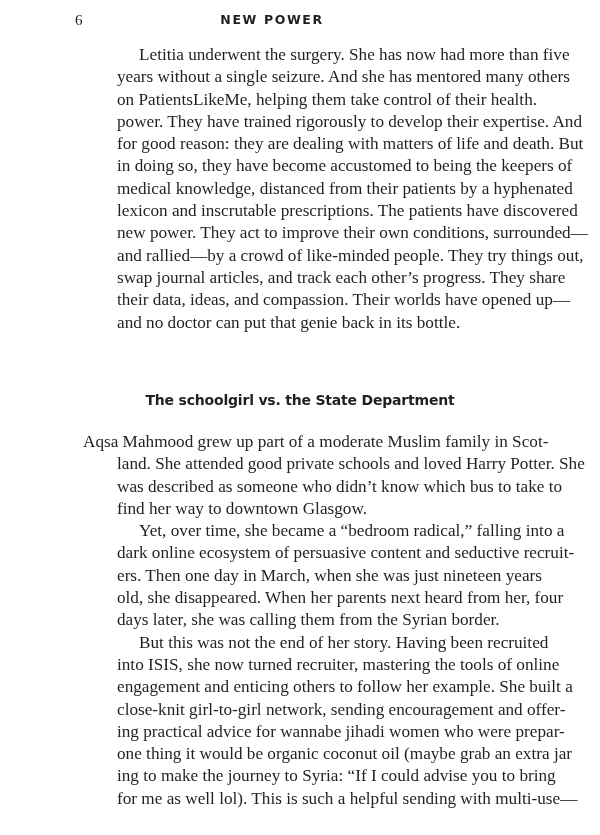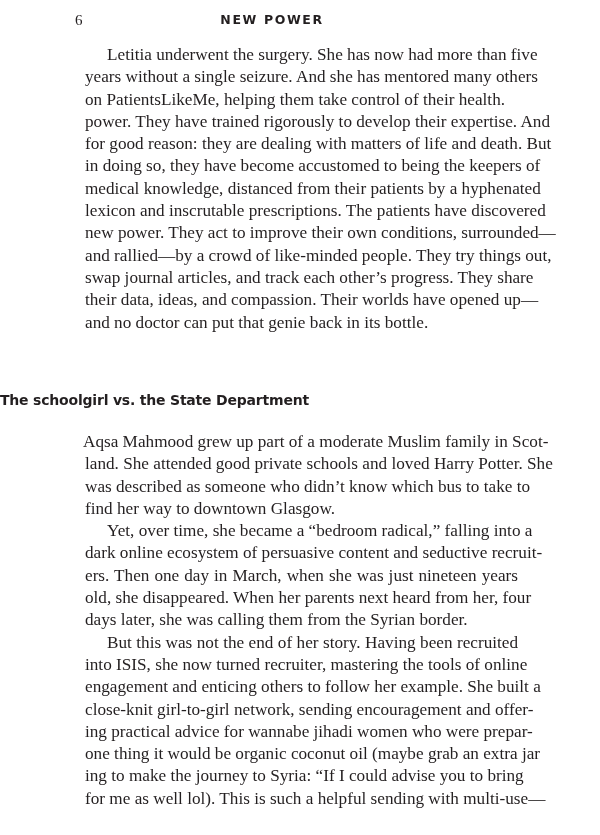--- a/index.html
+++ b/index.html
@@ -3,24 +3,24 @@
 <meta charset="utf-8">
 <style>
   html, body { margin:0; padding:0; background:#ffffff; }
   body { width:600px; height:835px; position:relative; overflow:hidden; color:#231f20; }
   .page { position:absolute; left:0; top:0; width:600px; height:835px; }
   .folio { position:absolute; left:75px; top:12px; font-family:"Liberation Serif", serif; font-size:15px; }
   .running-head { position:absolute; left:0; width:544px; top:12px; text-align:center;
     font-family:"DejaVu Sans", sans-serif; font-weight:bold; font-size:12.5px; letter-spacing:1.6px; }
   .block { position:absolute; left:85px; width:433px; font-family:"Liberation Serif", serif;
     font-size:17.2px; line-height:22.3px; }
-  .line { display:block; white-space:nowrap; text-align:justify; text-align-last:justify; height:22.3px; }
+  .line { display:block; white-space:nowrap; text-align:justify; text-align-last:justify; height:22.3px;margin-left:32px; }
   .line.last { text-align-last:left; }
   .line.indent { padding-left:22px; }
-  .section-heading { position:absolute; left:0; width:600px; top:392px; text-align:left;
+  .section-heading { position:absolute; left:0; width:600px; top:392px; text-align:center;
     font-family:"DejaVu Sans", sans-serif; font-weight:bold; font-size:14px; letter-spacing:-0.2px; }
 </style>
 </head>
 <body>
 
 <div class="page">
   <div class="folio">6</div>
   <div class="running-head">NEW POWER</div>
 
   <div class="block" style="top:44px;">

